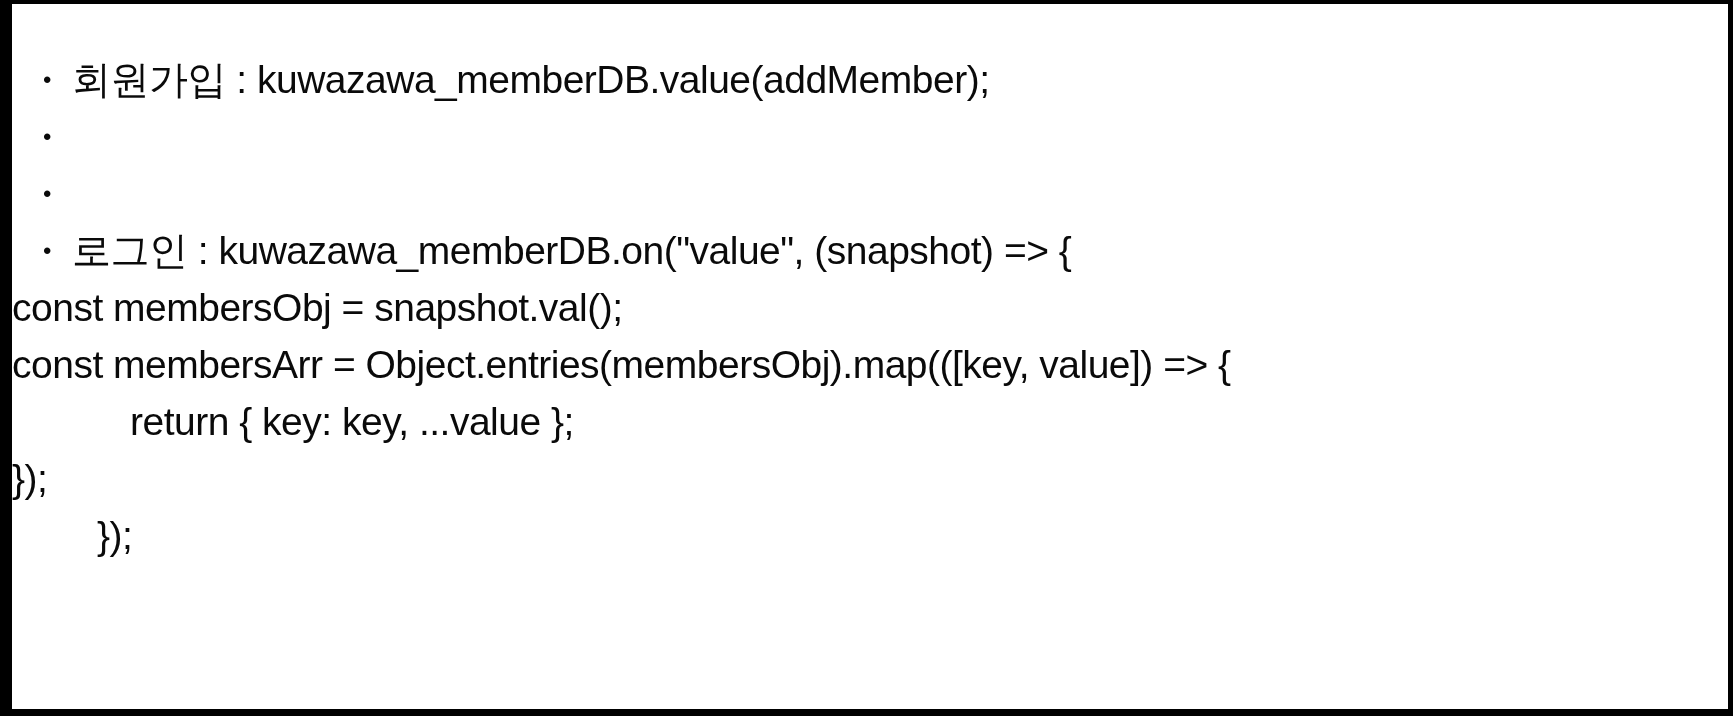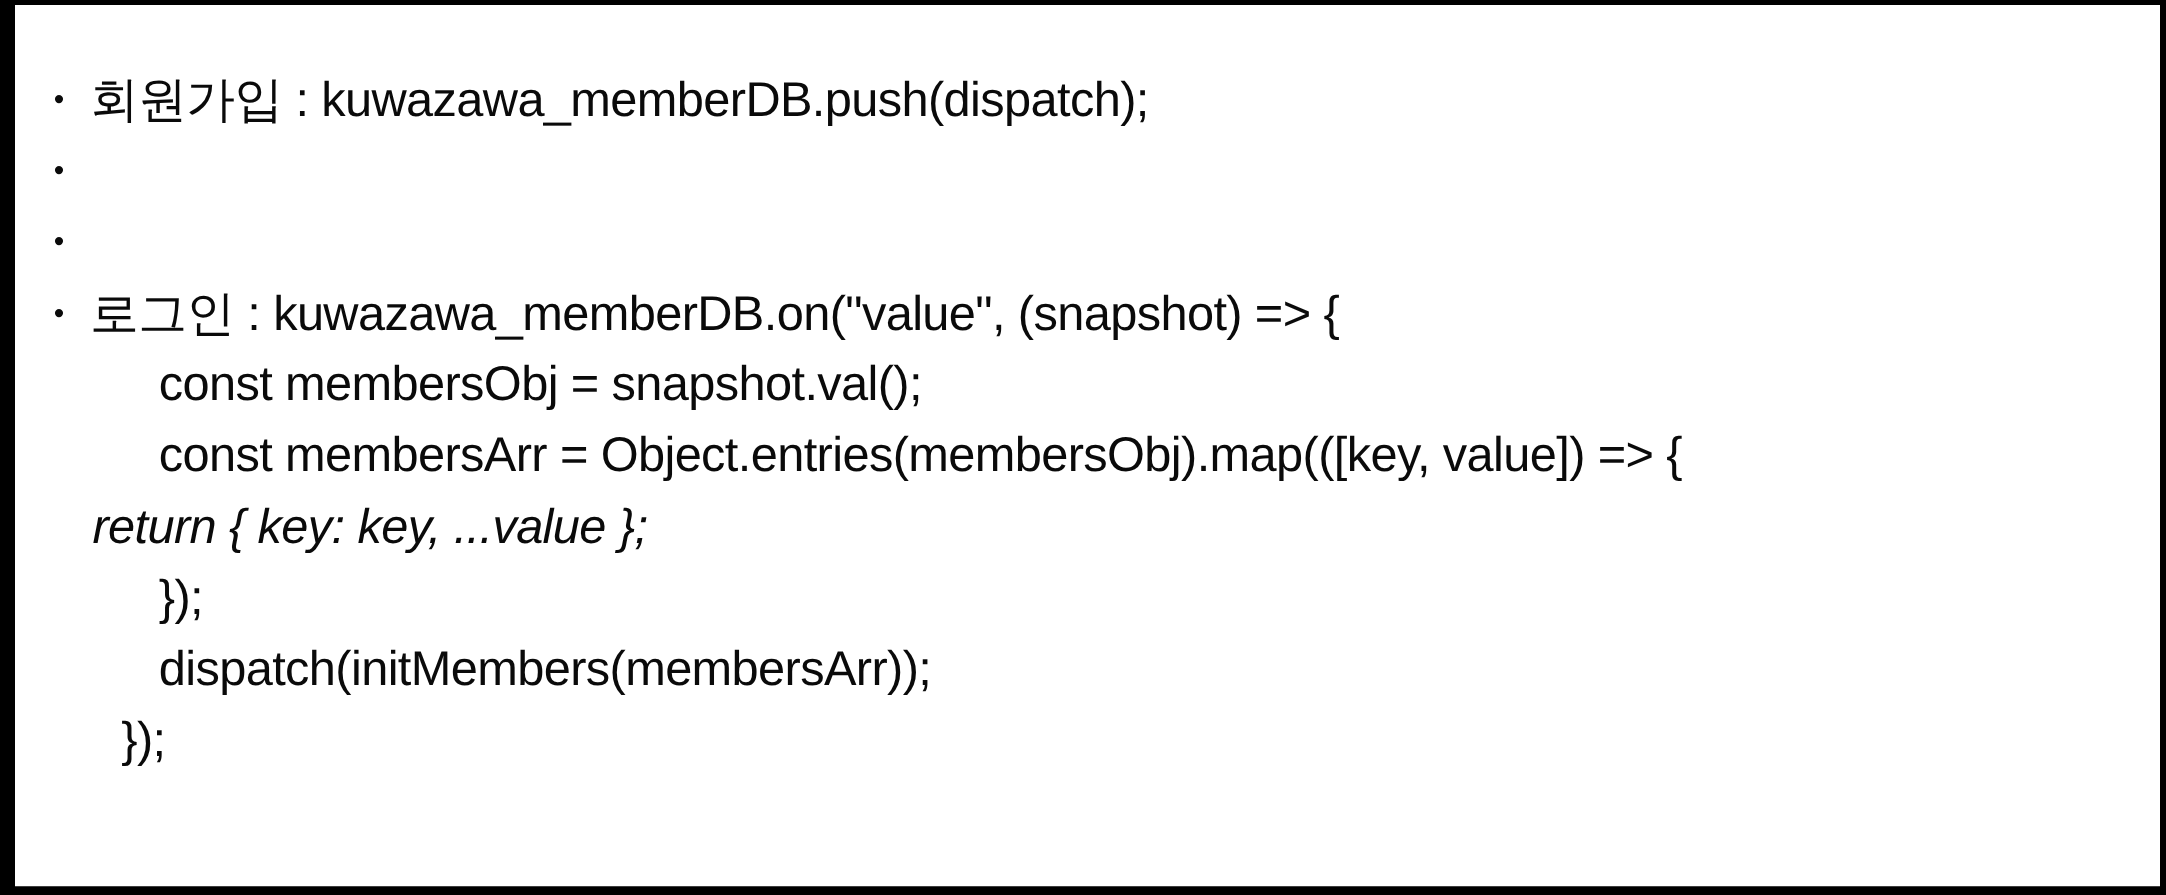--- a/index.html
+++ b/index.html
@@ -36,30 +36,30 @@
     display: inline-block;
     width: 33px;
     font-size: 24px;
     line-height: 1;
     flex: 0 0 33px;
     text-align: left;
     padding-left: 4px;
     box-sizing: border-box;
   }
   .indent0 { padding-left: 85px; }
-  .indent1 { padding-left: 115px; }
-  .indent2 { padding-left: 62px; font-style: italic; }
+  .indent1 { }
+  .indent2 { padding-left: 118px; }
 </style>
 </head>
 <body>
 
 <div class="slide">
 
   <div class="line bullet">
-    <span class="dot">•</span><span>회원가입 : kuwazawa_memberDB.push(dispatch);</span>
+    <span class="dot">•</span><span>회원가입 : kuwazawa_memberDB.value(addMember);</span>
   </div>
 
   <div class="line bullet">
     <span class="dot">•</span>
   </div>
 
   <div class="line bullet">
     <span class="dot">•</span>
   </div>
 
@@ -68,17 +68,16 @@
   </div>
 
   <div class="line code indent1">const membersObj = snapshot.val();</div>
 
   <div class="line code indent1">const membersArr = Object.entries(membersObj).map(([key, value]) =&gt; {</div>
 
   <div class="line code indent2">return { key: key, ...value };</div>
 
   <div class="line code indent1">});</div>
 
-  <div class="line code indent1">dispatch(initMembers(membersArr));</div>
 
   <div class="line code indent0">});</div>
 
 </div>
 
 </body></html>

